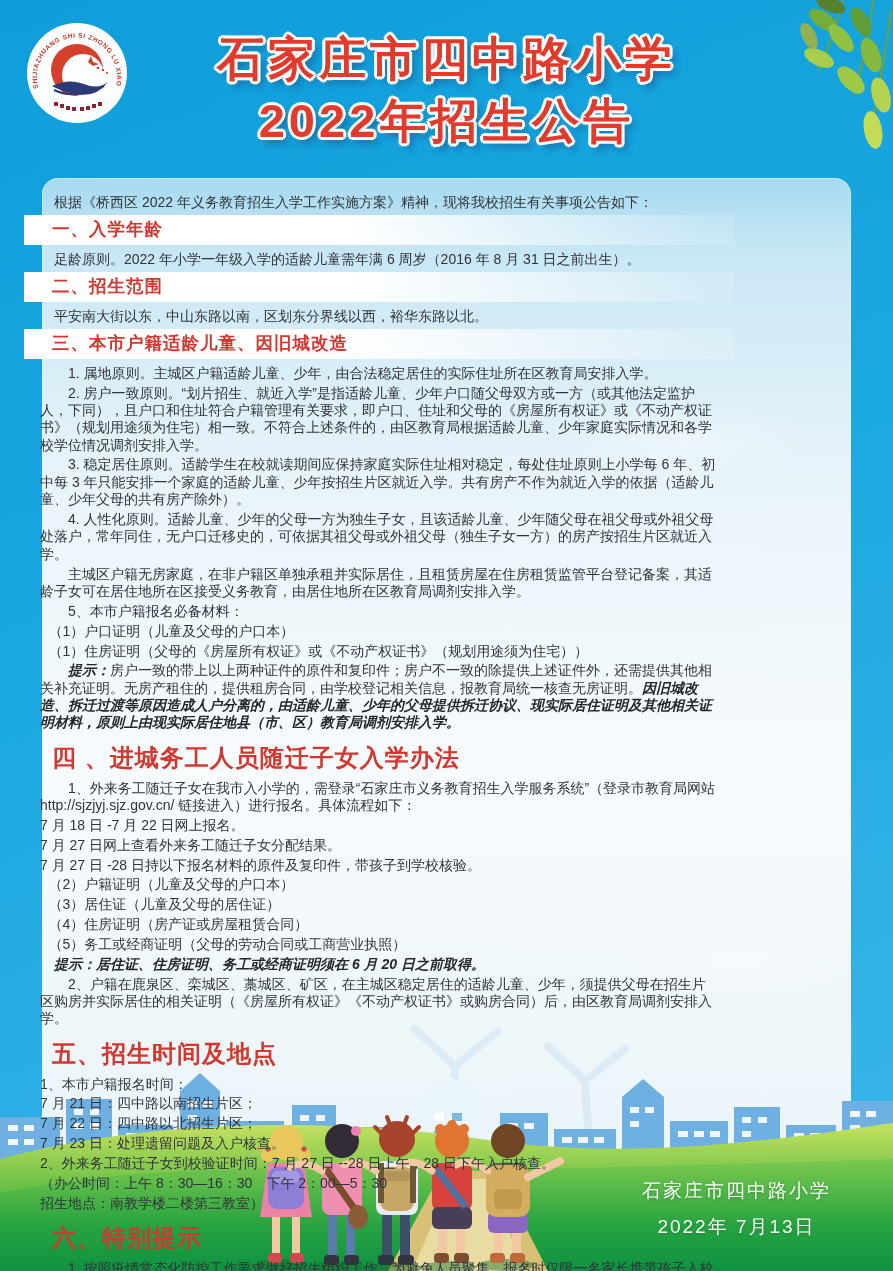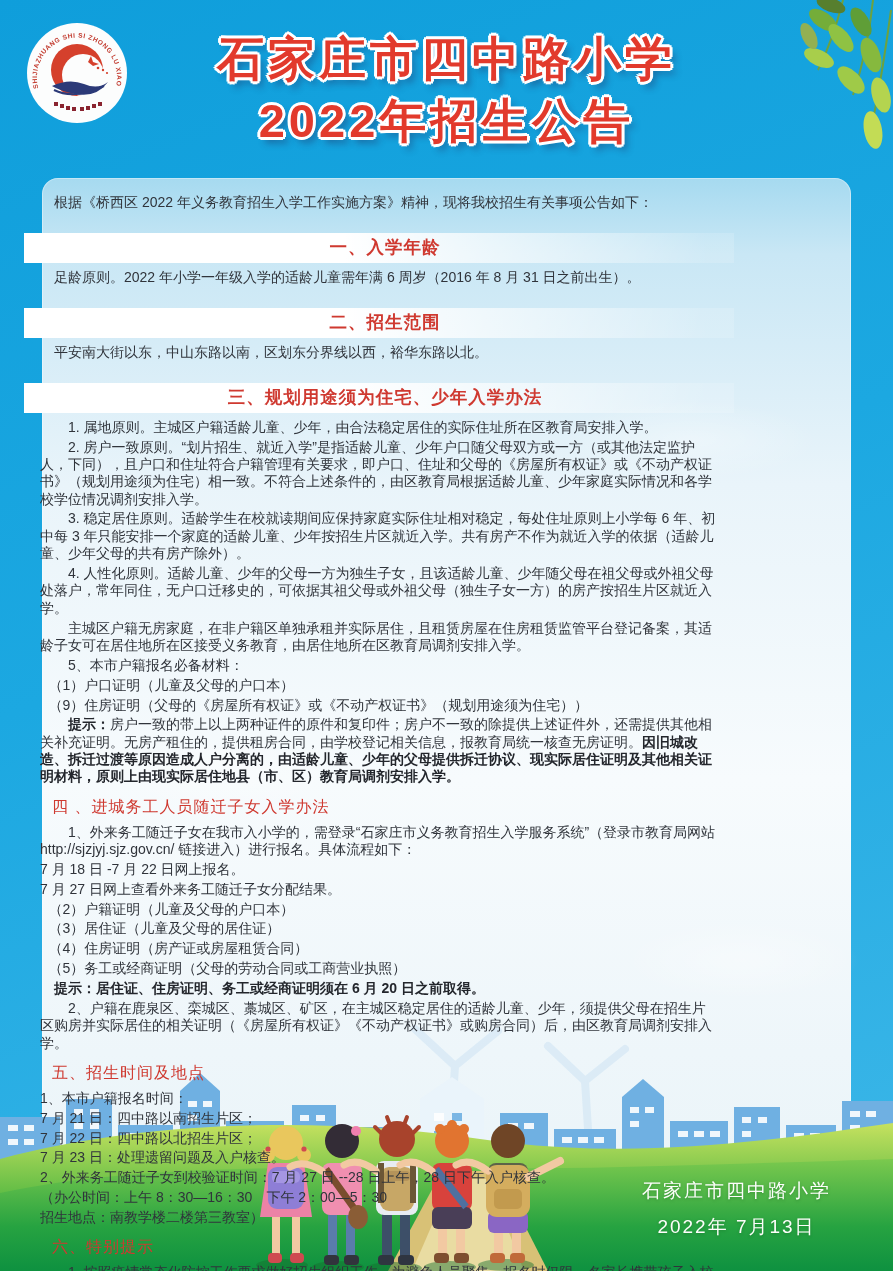--- a/index.html
+++ b/index.html
@@ -29,27 +29,27 @@
   
   .content {
     position:absolute; left:24px; top:178px; width:710px; z-index:3;
     padding:13px 16px 0 16px;
     font-size:14px; line-height:1.24; color:#30343b;
   }
   .content p { margin:2.5px 0; }
   .ind1 { text-indent:1em; }
   .ind2 { text-indent:2em; }
   .item { text-indent:.6em; }
-  .bold-note { font-weight:bold; color:#23262c; }
+  .bold-note { font-weight:bold; color:#23262c;font-style:italic; }
   .h-bar {
-    margin:22px -16px 6px -16px; padding:4px 16px 4px 28px;
+    margin:4px -16px 6px -16px; padding:4px 16px 4px 28px;
     background:linear-gradient(90deg,#ffffff 0%,#ffffff 45%,rgba(255,255,255,.15) 96%);
-    color:#cf3930; font-weight:bold; font-size:17.5px; letter-spacing:1px;text-align:center;
-  }
-  .h-plain { margin:11px 0 7px 12px; color:#cf3930; font-weight:normal; font-size:16px; letter-spacing:1px; }
+    color:#cf3930; font-weight:bold; font-size:17.5px; letter-spacing:1px;
+  }
+  .h-plain { margin:11px 0 7px 12px; color:#cf3930; font-weight:bold; font-size:24px; letter-spacing:1px; }
   .sec { position:relative; }
   
   .illustration { position:absolute; left:0; bottom:0; width:893px; height:250px; z-index:2; }
   .signature { position:absolute; right:62px; bottom:26px; z-index:4; text-align:center; color:#fdfefb;
     font-size:19px; line-height:1.9; letter-spacing:2px; text-shadow:0 1px 3px rgba(20,80,30,.35); }
 </style>
 </head>
 <body>
 
 <div class="logo">
@@ -311,37 +311,38 @@
     <div class="h-bar">一、入学年龄</div>
     <p class="ind1">足龄原则。2022 年小学一年级入学的适龄儿童需年满 6 周岁（2016 年 8 月 31 日之前出生）。</p>
   </div>
 
   <div class="sec">
     <div class="h-bar">二、招生范围</div>
     <p class="ind1">平安南大街以东，中山东路以南，区划东分界线以西，裕华东路以北。</p>
   </div>
 
   <div class="sec">
-    <div class="h-bar">三、规划用途须为住宅、少年入学办法</div>
+    <div class="h-bar">三、本市户籍适龄儿童、因旧城改造</div>
     <p class="ind2">1. 属地原则。主城区户籍适龄儿童、少年，由合法稳定居住的实际住址所在区教育局安排入学。</p>
     <p class="ind2">2. 房户一致原则。“划片招生、就近入学”是指适龄儿童、少年户口随父母双方或一方（或其他法定监护人，下同），且户口和住址符合户籍管理有关要求，即户口、住址和父母的《房屋所有权证》或《不动产权证书》（规划用途须为住宅）相一致。不符合上述条件的，由区教育局根据适龄儿童、少年家庭实际情况和各学校学位情况调剂安排入学。</p>
     <p class="ind2">3. 稳定居住原则。适龄学生在校就读期间应保持家庭实际住址相对稳定，每处住址原则上小学每 6 年、初中每 3 年只能安排一个家庭的适龄儿童、少年按招生片区就近入学。共有房产不作为就近入学的依据（适龄儿童、少年父母的共有房产除外）。</p>
     <p class="ind2">4. 人性化原则。适龄儿童、少年的父母一方为独生子女，且该适龄儿童、少年随父母在祖父母或外祖父母处落户，常年同住，无户口迁移史的，可依据其祖父母或外祖父母（独生子女一方）的房产按招生片区就近入学。</p>
     <p class="ind2">主城区户籍无房家庭，在非户籍区单独承租并实际居住，且租赁房屋在住房租赁监管平台登记备案，其适龄子女可在居住地所在区接受义务教育，由居住地所在区教育局调剂安排入学。</p>
     <p class="ind2">5、本市户籍报名必备材料：</p>
     <p class="item">（1）户口证明（儿童及父母的户口本）</p>
-    <p class="item">（9）住房证明（父母的《房屋所有权证》或《不动产权证书》（规划用途须为住宅））</p>
+    <p class="item">（1）住房证明（父母的《房屋所有权证》或《不动产权证书》（规划用途须为住宅））</p>
     <p class="ind2"><span class="bold-note">提示：</span><span>房户一致的带上以上两种证件的原件和复印件；房户不一致的除提供上述证件外，还需提供其他相关补充证明。无房产租住的，提供租房合同，由学校登记相关信息，报教育局统一核查无房证明。</span><span class="bold-note">因旧城改造、拆迁过渡等原因造成人户分离的，由适龄儿童、少年的父母提供拆迁协议、现实际居住证明及其他相关证明材料，原则上由现实际居住地县（市、区）教育局调剂安排入学。</span></p>
   </div>
 
   <div class="sec">
     <div class="h-plain">四 、进城务工人员随迁子女入学办法</div>
     <p class="ind2">1、外来务工随迁子女在我市入小学的，需登录“石家庄市义务教育招生入学服务系统”（登录市教育局网站 http://sjzjyj.sjz.gov.cn/ 链接进入）进行报名。具体流程如下：</p>
     <p>7 月 18 日 -7 月 22 日网上报名。</p>
     <p>7 月 27 日网上查看外来务工随迁子女分配结果。</p>
+    <p>7 月 27 日 -28 日持以下报名材料的原件及复印件，带孩子到学校核验。</p>
     <p class="item">（2）户籍证明（儿童及父母的户口本）</p>
     <p class="item">（3）居住证（儿童及父母的居住证）</p>
     <p class="item">（4）住房证明（房产证或房屋租赁合同）</p>
     <p class="item">（5）务工或经商证明（父母的劳动合同或工商营业执照）</p>
     <p class="ind1 bold-note">提示：居住证、住房证明、务工或经商证明须在 6 月 20 日之前取得。</p>
     <p class="ind2">2、户籍在鹿泉区、栾城区、藁城区、矿区，在主城区稳定居住的适龄儿童、少年，须提供父母在招生片区购房并实际居住的相关证明（《房屋所有权证》《不动产权证书》或购房合同）后，由区教育局调剂安排入学。</p>
   </div>
 
   <div class="sec">
     <div class="h-plain">五、招生时间及地点</div>

